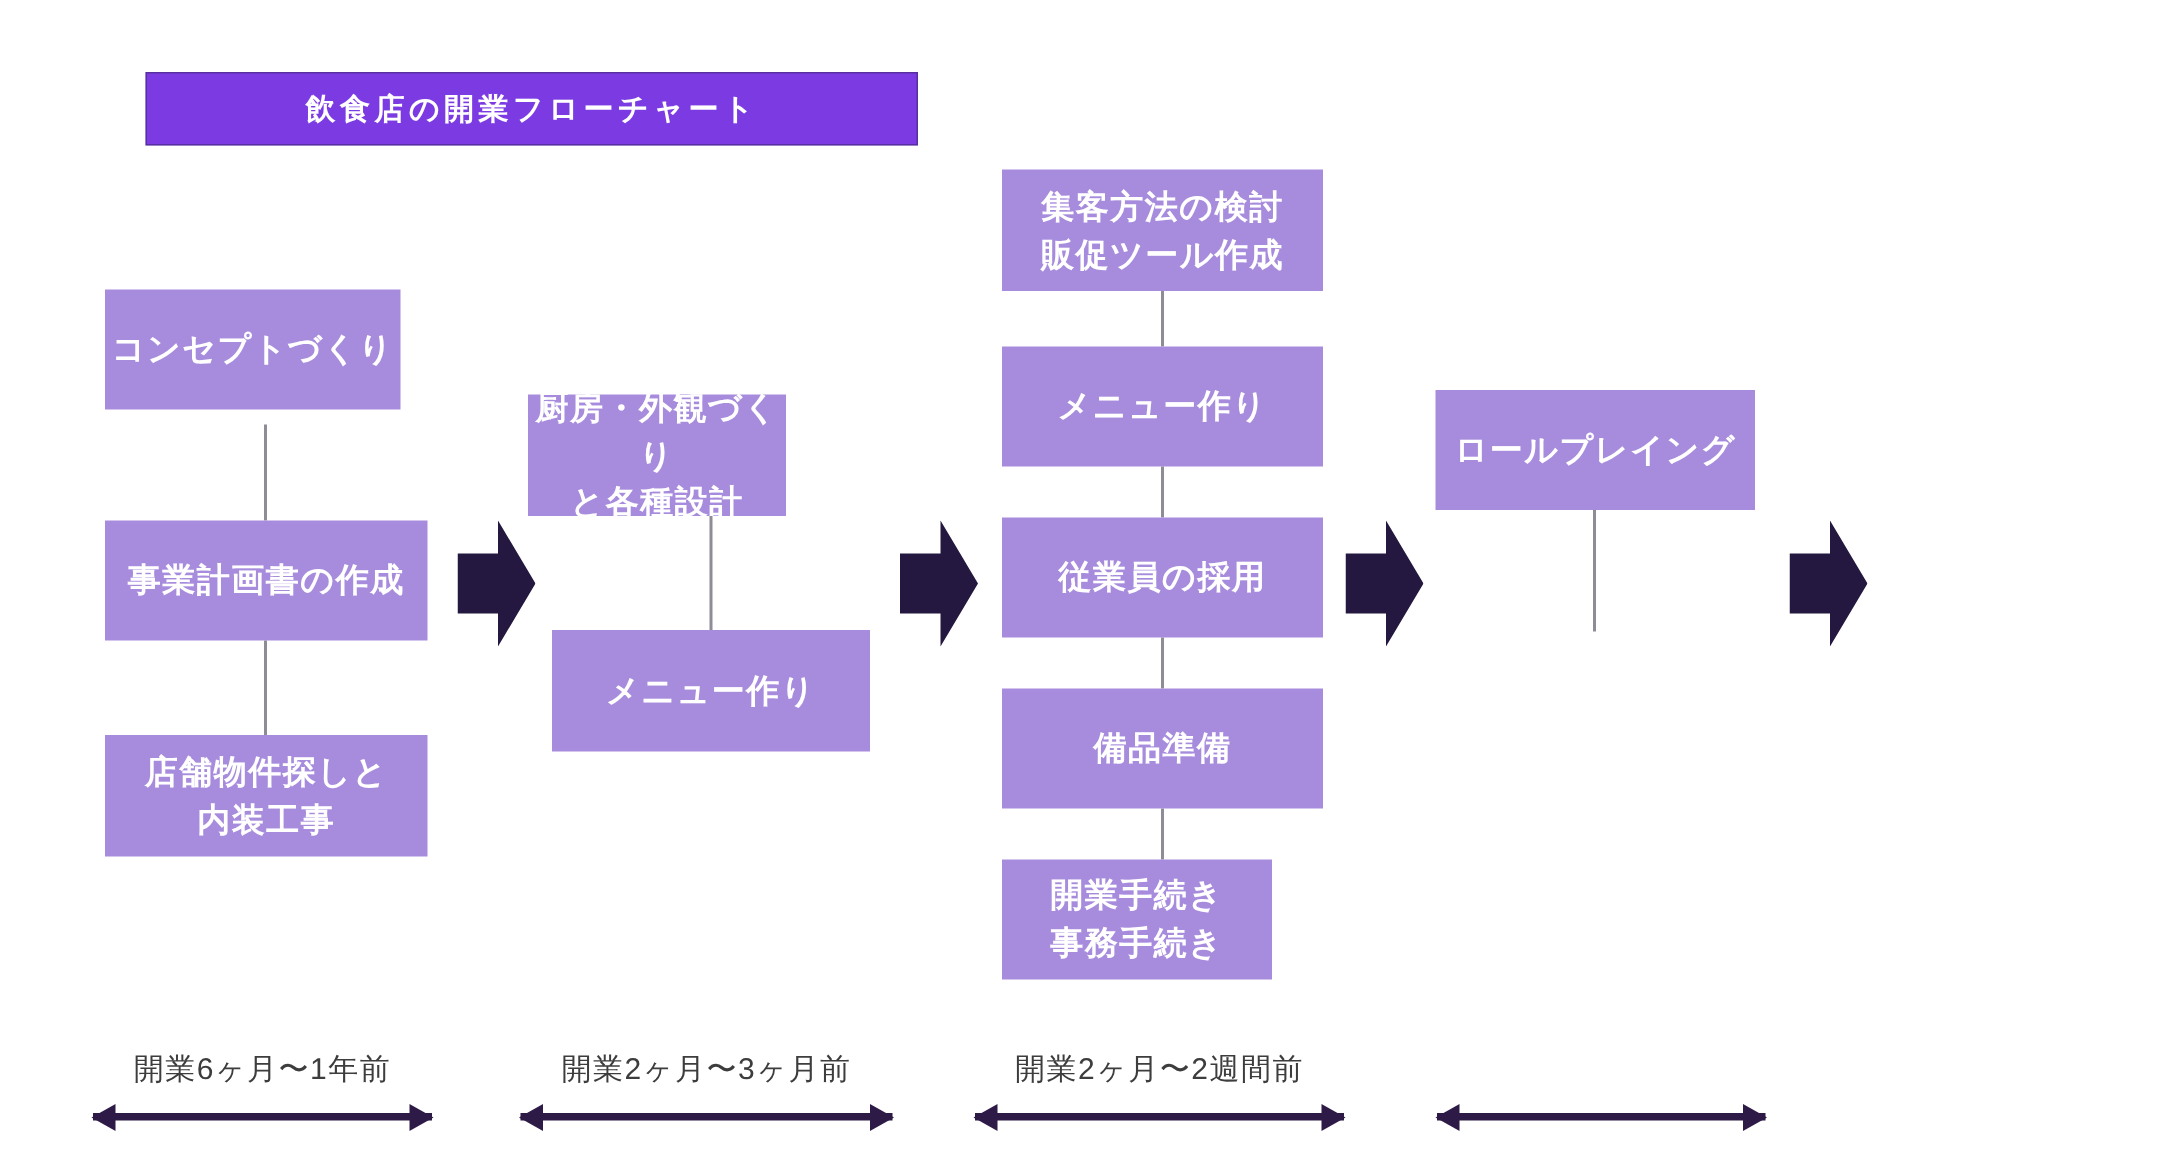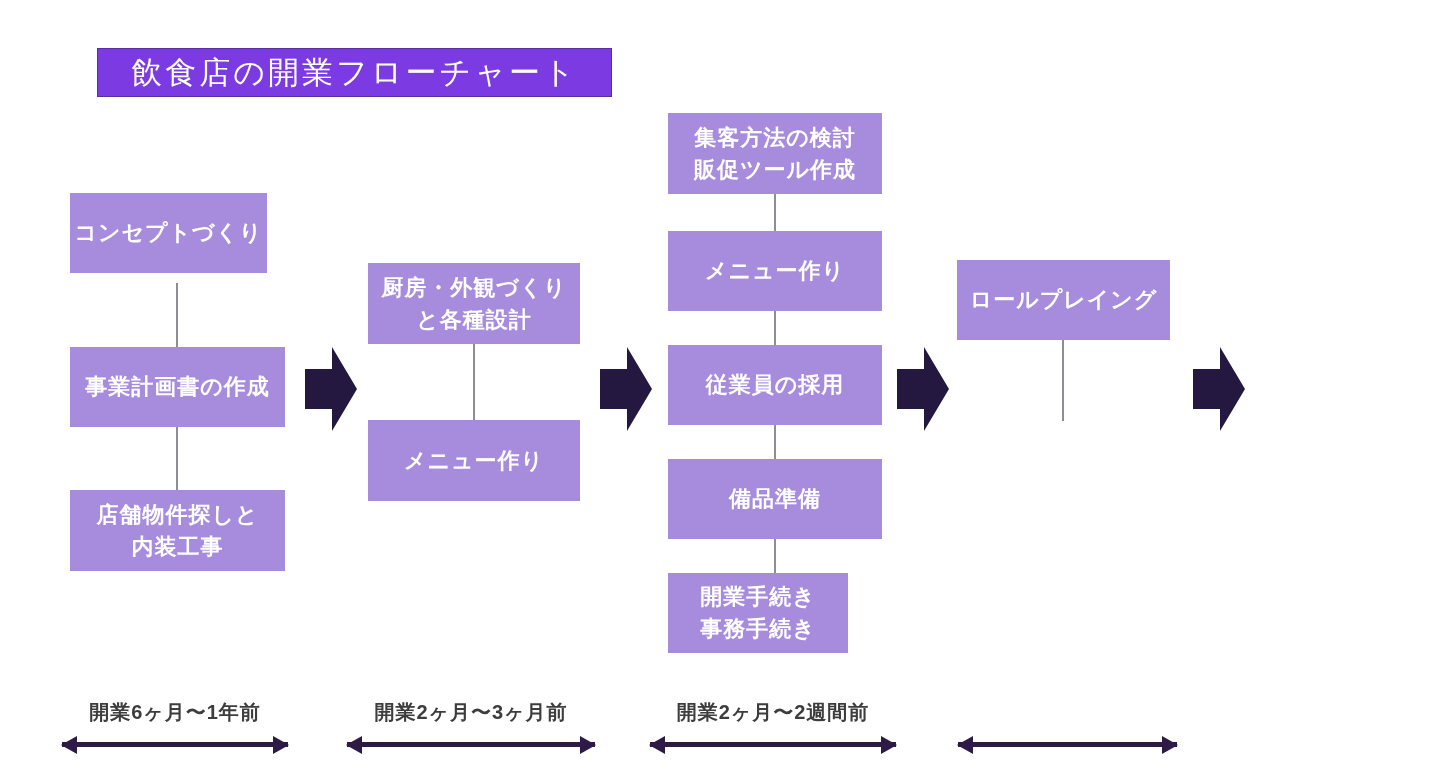--- a/index.html
+++ b/index.html
@@ -16,22 +16,22 @@
     background: #ffffff;
     overflow: hidden;
   }
   .title {
     position: absolute;
     left: 97px; top: 48px;
     width: 515px; height: 49px;
     background: var(--title-bg, #7b3ae2);
     border: 1px solid rgba(45, 35, 80, 0.45);
     color: var(--box-text, #ffffff);
-    font-size: 31px;
-    font-weight: normal;
+    font-size: 20px;
+    font-weight: bold;
     letter-spacing: 3px;
     display: flex;
     align-items: center;
     justify-content: center;
     box-sizing: border-box;
   }
   .box {
     position: absolute;
     background: var(--box-bg, #a78bdc);
     color: var(--box-text, #ffffff);
@@ -51,21 +51,21 @@
     width: 2px;
     background: var(--connector, #8e8c96);
   }
   .flow-arrow { position: absolute; }
   .flow-arrow polygon { fill: var(--arrow, #241840); }
   .timeline-label {
     position: absolute;
     height: 30px;
     color: var(--timeline-text, #3d3d3d);
     font-size: 20px;
-    font-weight: bold;
+    font-weight: normal;
     letter-spacing: 1px;
     display: flex;
     align-items: center;
     justify-content: center;
     text-align: center;
   }
   .timeline-arrow {
     position: absolute;
     height: 5px;
     background: var(--timeline-arrow, #2e1a47);
@@ -114,21 +114,21 @@
   <div class="connector" style="left:176px;top:283px;height:64px"></div>
   <div class="box" style="left:70px;top:347px;width:215px;height:80px">事業計画書の作成</div>
   <div class="connector" style="left:176px;top:427px;height:63px"></div>
   <div class="box" style="left:70px;top:490px;width:215px;height:81px">店舗物件探しと
 内装工事</div>
 
   <svg class="flow-arrow" style="left:305px;top:347px" width="52" height="84" viewBox="0 0 52 84" aria-hidden="true">
     <polygon points="0,22 27,22 27,0 52,42 27,84 27,62 0,62"></polygon>
   </svg>
 
-  <div class="box" style="left:368px;top:263px;width:212px;height:81px">厨房・外観づくり
+  <div class="box" style="left:352px;top:263px;width:172px;height:81px">厨房・外観づくり
 と各種設計</div>
   <div class="connector" style="left:473px;top:344px;height:76px"></div>
   <div class="box" style="left:368px;top:420px;width:212px;height:81px">メニュー作り</div>
 
   <svg class="flow-arrow" style="left:600px;top:347px" width="52" height="84" viewBox="0 0 52 84" aria-hidden="true">
     <polygon points="0,22 27,22 27,0 52,42 27,84 27,62 0,62"></polygon>
   </svg>
 
   <div class="box" style="left:668px;top:113px;width:214px;height:81px">集客方法の検討
 販促ツール作成</div>

